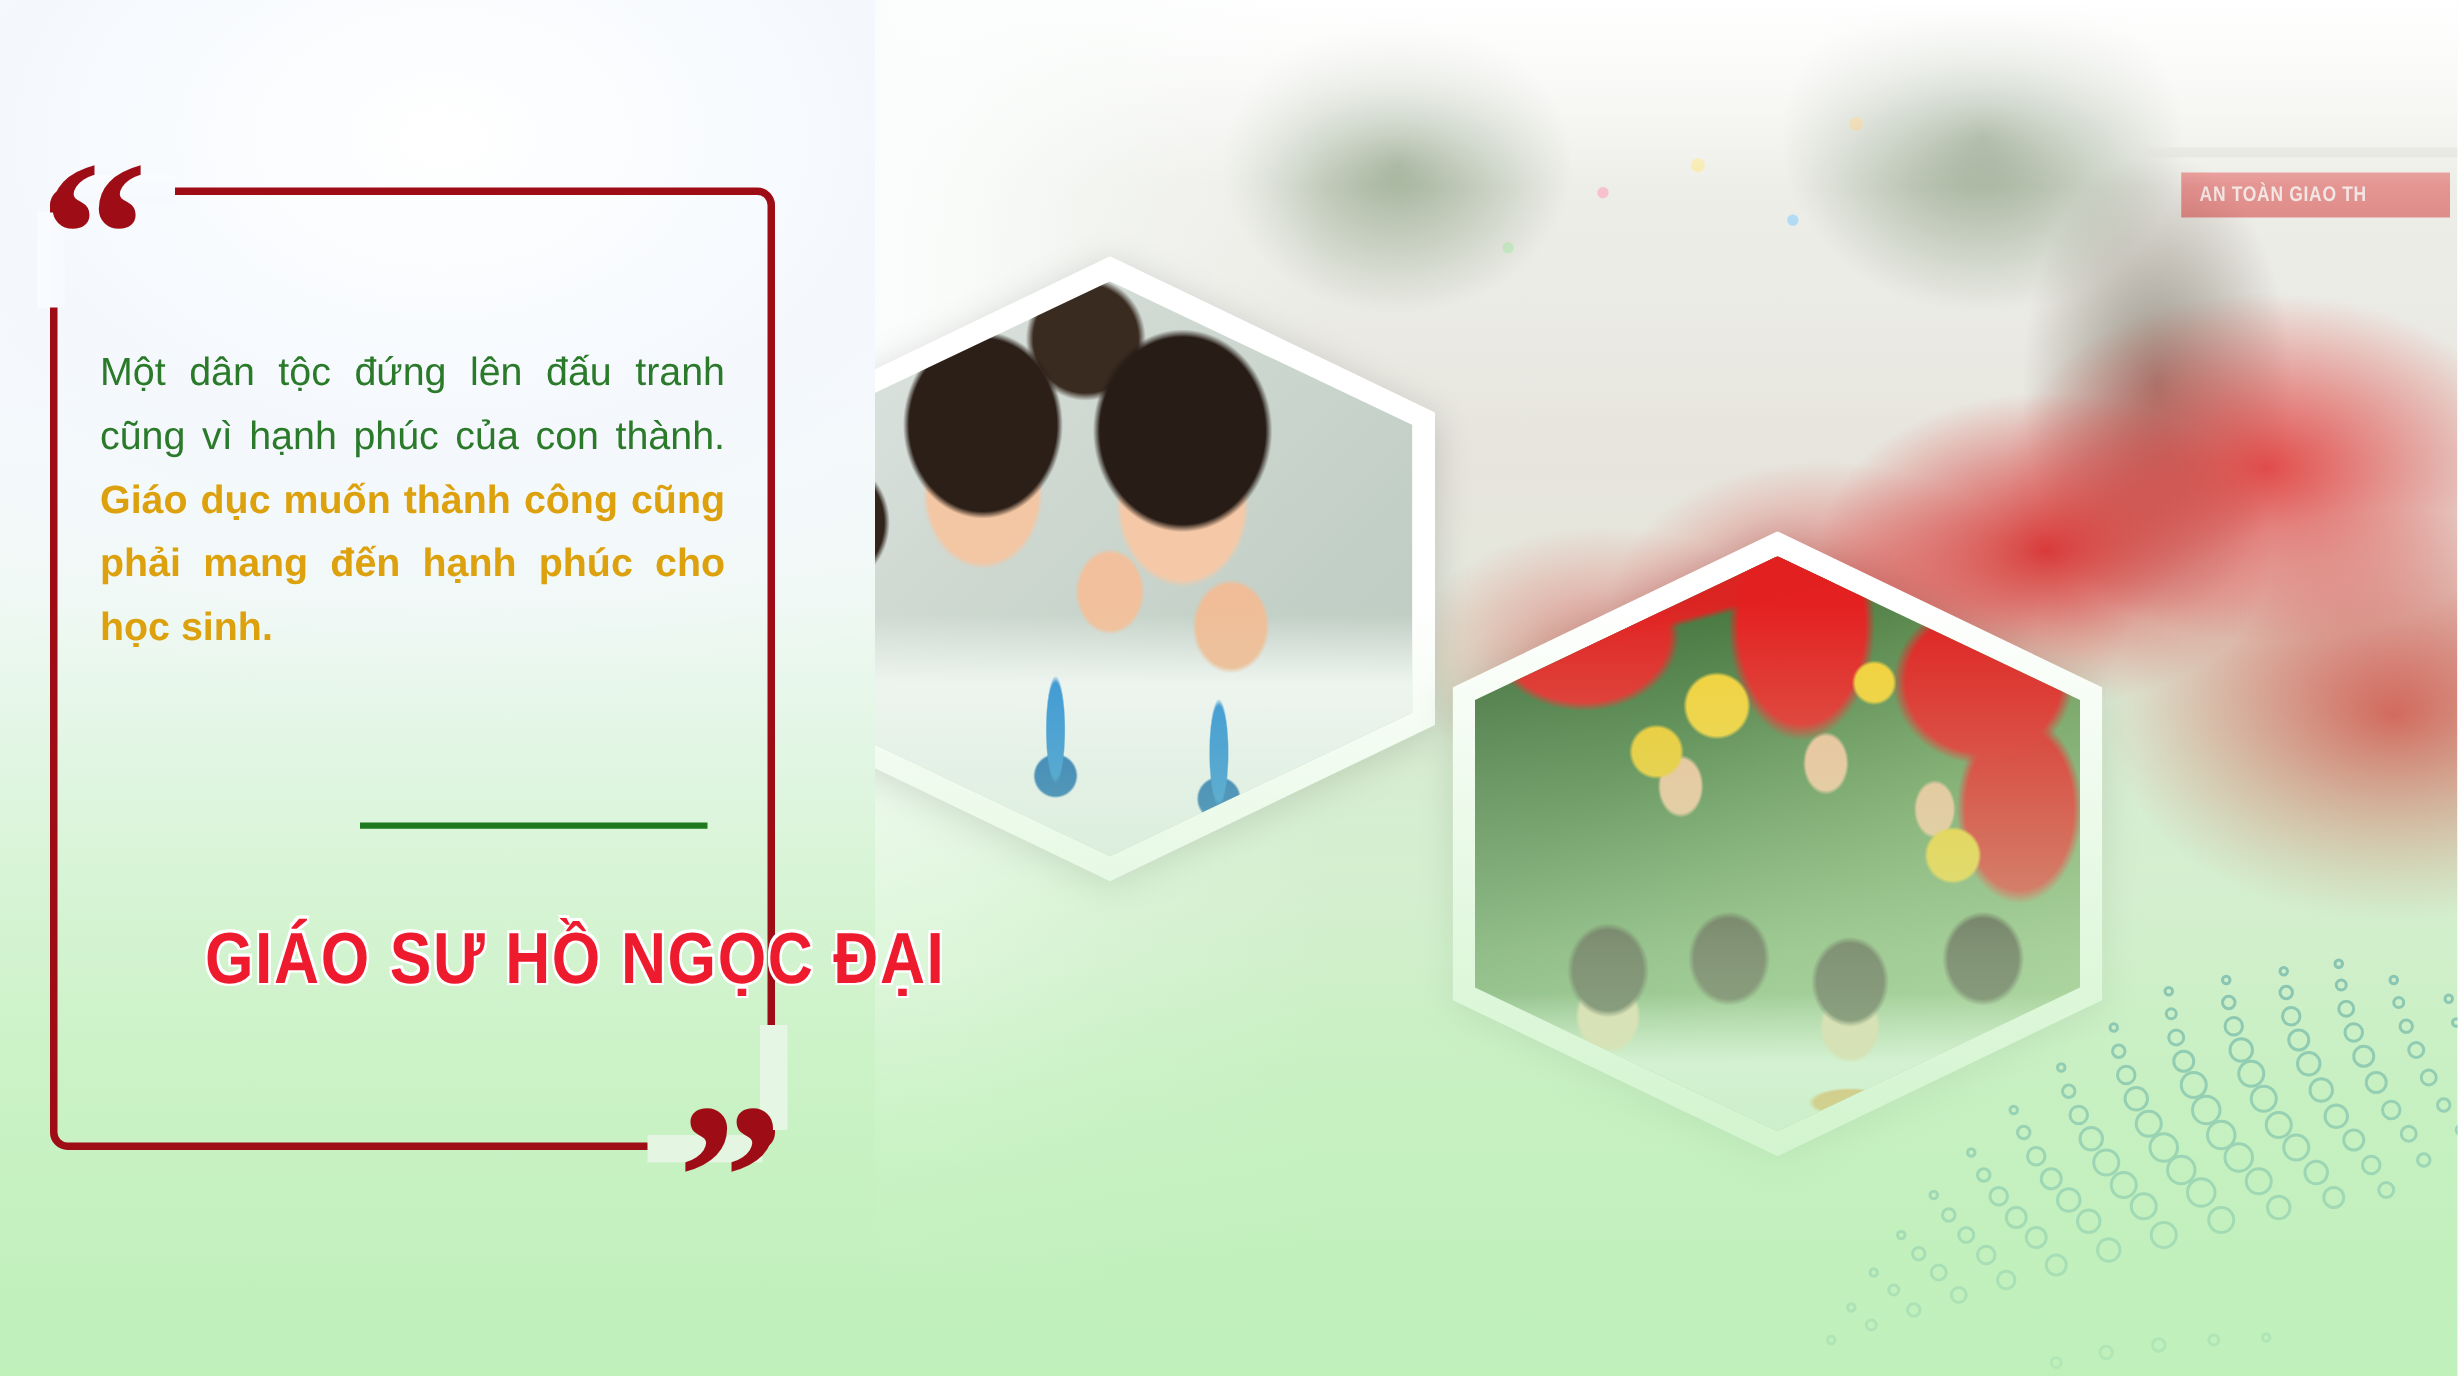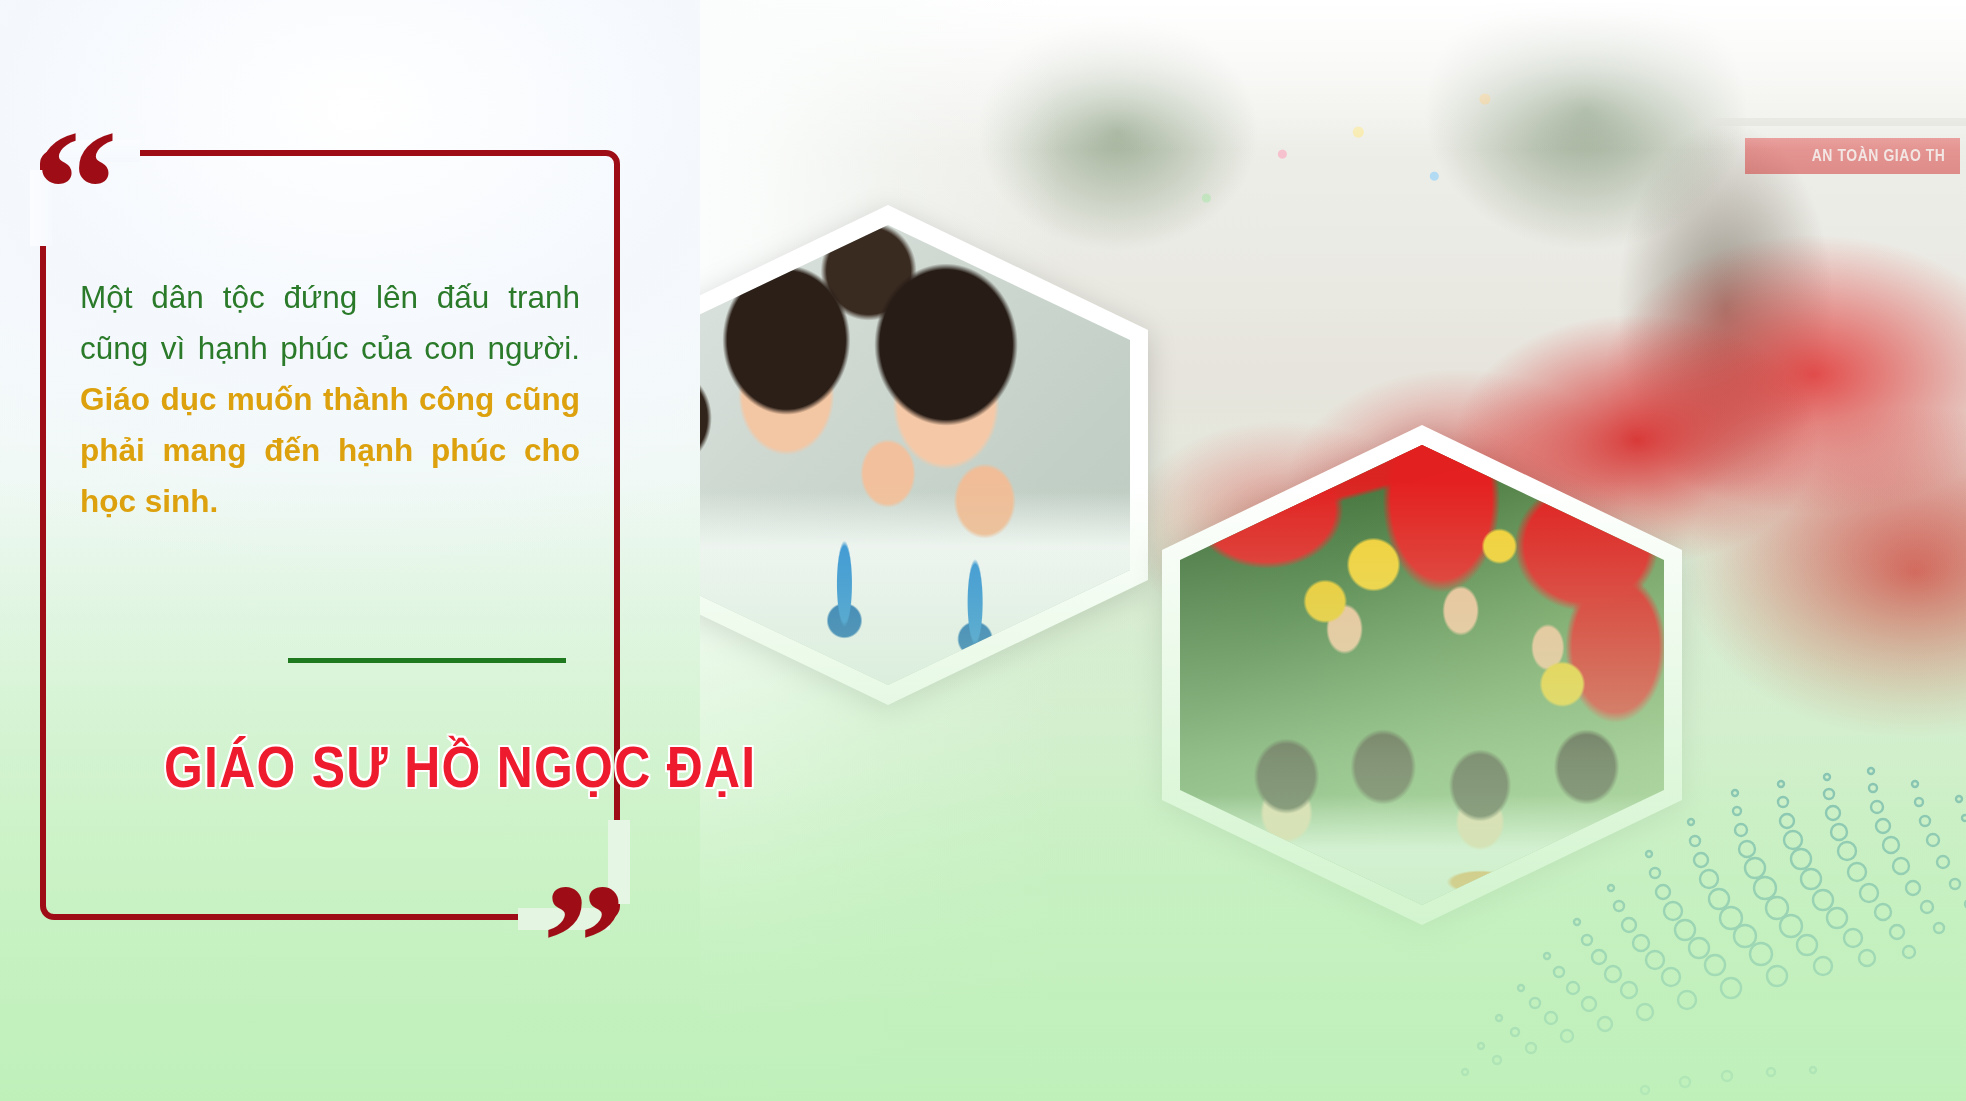--- a/index.html
+++ b/index.html
@@ -68,21 +68,21 @@
   .photo-fade-bottom {
     position:absolute; left:0; bottom:0; width:1266px; height:330px;
     background:linear-gradient(to top, #cdf2c8 0%, rgba(205,242,200,.75) 40%, rgba(205,242,200,0) 100%);
   }
 
   
   .banner {
     position:absolute; left:1045px; top:138px; width:215px; height:36px;
     background:linear-gradient(to bottom,#e03b3b,#cf2525);
     opacity:.48;
-    display:flex; align-items:center; justify-content:flex-end;
+    display:flex; align-items:center; justify-content:flex-start;
     overflow:hidden;
   }
   .banner-text {
     color:#fff; font-size:17px; font-weight:bold; letter-spacing:.7px;
     white-space:nowrap; font-family:"Liberation Sans Narrow","Liberation Sans",sans-serif;
     transform:scaleX(.82); opacity:.85;
   }
   .bldg-roof {
     position:absolute; left:1010px; top:118px; width:300px; height:8px;
     background:#dcdcd4; opacity:.6;
@@ -394,21 +394,21 @@
     <div class="frame"></div>
     <div class="frame-gap-top"></div>
     <div class="frame-gap-left"></div>
     <div class="frame-gap-bottom"></div>
     <div class="frame-gap-right"></div>
 
     <div class="qmark" id="qOpen">“</div>
     <div class="qmark" id="qClose">”</div>
 
     <div class="quote-text">
-      <span class="qt-green">Một dân tộc đứng lên đấu tranh cũng vì hạnh phúc của con người. </span><span class="qt-gold">Giáo dục muốn thành công cũng phải mang đến hạnh phúc cho học sinh.</span>
+      <span class="qt-green">Một dân tộc đứng lên đấu tranh cũng vì hạnh phúc của con thành. </span><span class="qt-gold">Giáo dục muốn thành công cũng phải mang đến hạnh phúc cho học sinh.</span>
     </div>
 
     <div class="rule"></div>
 
     <div class="author">GIÁO SƯ HỒ NGỌC ĐẠI</div>
   </div>
 
 </div>
 
 </body></html>

